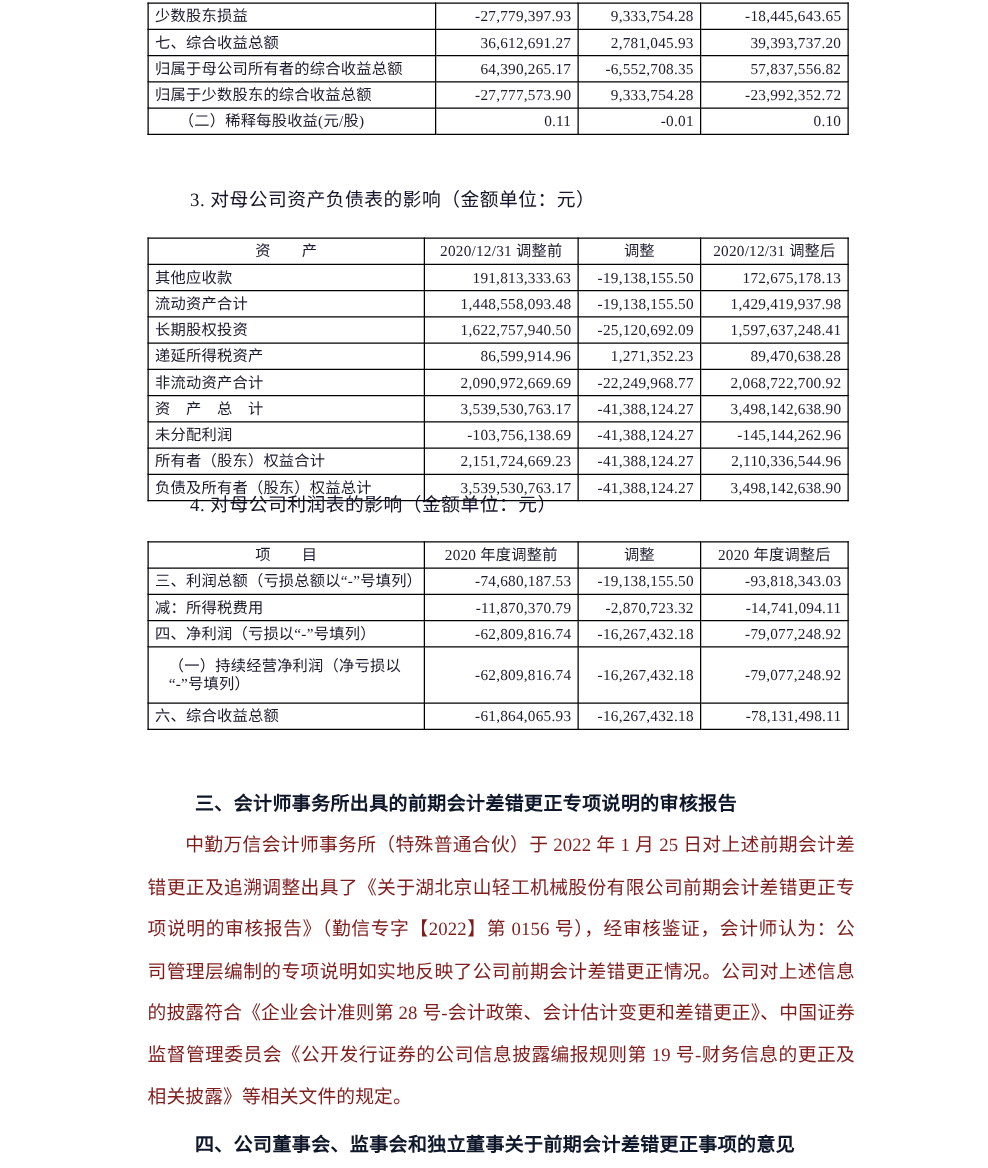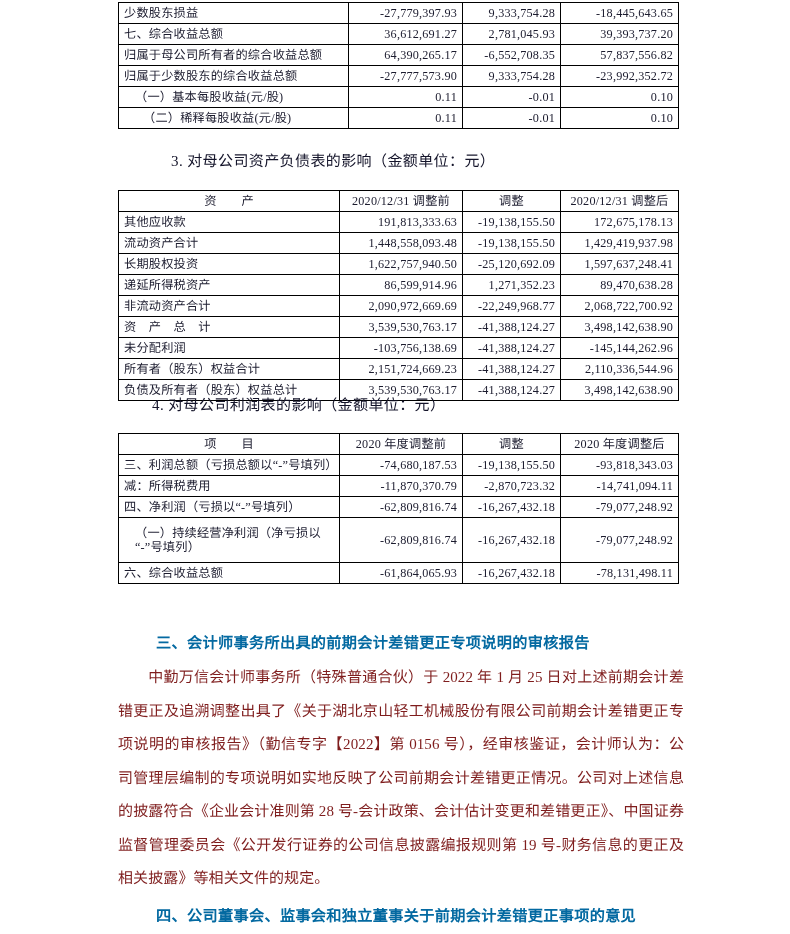--- a/index.html
+++ b/index.html
@@ -80,30 +80,30 @@
 
   
   .caption {
     position: absolute;
     font-size: 15px;
     line-height: 1.2;
     letter-spacing: 0.4px;
     color: #14142a;
     white-space: nowrap;
   }
-  #caption-balance-sheet { left: 152px; top: 152px; margin-left: 19px; }
+  #caption-balance-sheet { left: 152px; top: 152px; }
   #caption-income-stmt   { left: 152px; top: 396px; }
 
   
   .heading {
     position: absolute;
     font-weight: bold;
     font-size: 15.2px;
     letter-spacing: 0.3px;
-    color: #0369a1;
+    color: #0f172a;
     white-space: nowrap;
     font-family: "Liberation Serif", "DejaVu Serif", serif;
   }
   #heading-audit-report { left: 156px; top: 630px; }
   #heading-board-opinion { left: 156px; top: 903px; }
 
   .para {
     position: absolute;
     left: 118px;
     width: 566px;
@@ -150,26 +150,20 @@
           <td class="cell-num">-6,552,708.35</td>
           <td class="cell-num">57,837,556.82</td>
         </tr>
         <tr>
           <td class="cell-label">归属于少数股东的综合收益总额</td>
           <td class="cell-num">-27,777,573.90</td>
           <td class="cell-num">9,333,754.28</td>
           <td class="cell-num">-23,992,352.72</td>
         </tr>
         <tr>
-          <td class="cell-label indent1">（一）基本每股收益(元/股)</td>
-          <td class="cell-num">0.11</td>
-          <td class="cell-num">-0.01</td>
-          <td class="cell-num">0.10</td>
-        </tr>
-        <tr>
           <td class="cell-label indent2">（二）稀释每股收益(元/股)</td>
           <td class="cell-num">0.11</td>
           <td class="cell-num">-0.01</td>
           <td class="cell-num">0.10</td>
         </tr>
       </tbody>
     </table>
   </div>
 
   <div class="caption" id="caption-balance-sheet">3. 对母公司资产负债表的影响（金额单位：元）</div>

